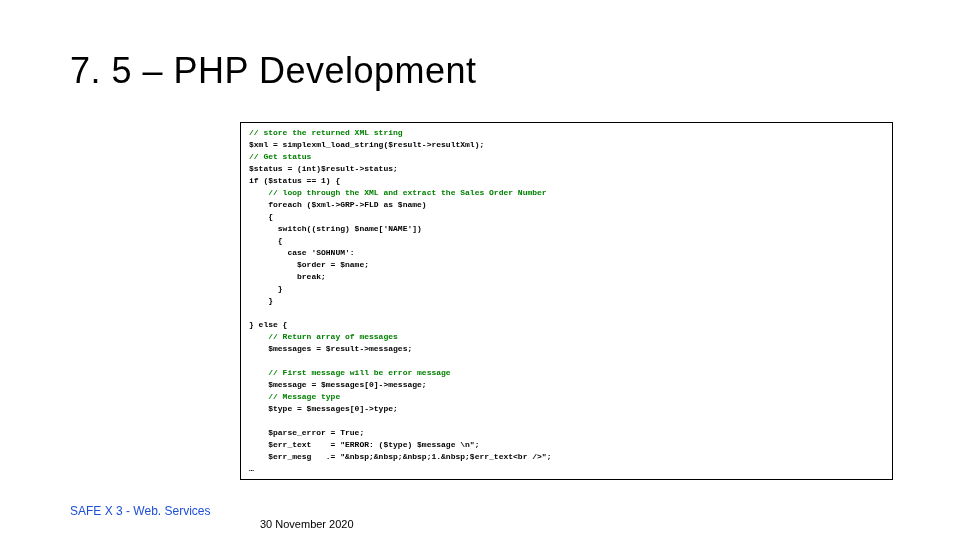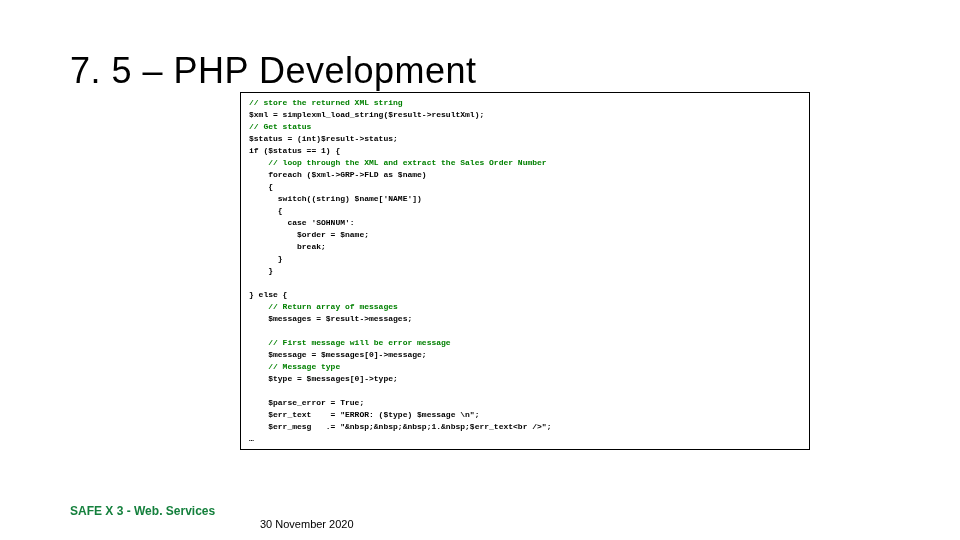--- a/index.html
+++ b/index.html
@@ -14,46 +14,47 @@
   }
   .slide {
     position: absolute;
     inset: 0;
     padding: 50px 70px 0 70px;
   }
   .title {
     font-size: 36px;
     font-weight: 300;
     letter-spacing: 0.5px;
+    margin-bottom: 30px;
   }
   .subtitle {
     font-size: 24px;
     font-weight: 300;
     margin-bottom: 6px;
   }
   .code-box {
     border: 1px solid #000;
-    width: 570px;
+    width: 653px;
     margin-left: 170px;
     padding: 4px 0 4px 8px;
     font-family: "Courier New", Courier, monospace;
     font-size: 8px;
     line-height: 1.5;
     white-space: pre;
     font-weight: bold;
   }
   .cm { color: #008000; }
   .c  { color: #000000; }
   .footer-left {
     position: absolute;
     left: 70px;
     bottom: 22px;
     font-size: 12px;
-    color: #15803d;
-    font-weight: 700;
+    color: #1d4ed8;
+    font-weight: 400;
   }
   .footer-date {
     position: absolute;
     left: 260px;
     bottom: 10px;
     font-size: 11px;
     color: #000;
     font-weight: 300;
   }
 </style>

